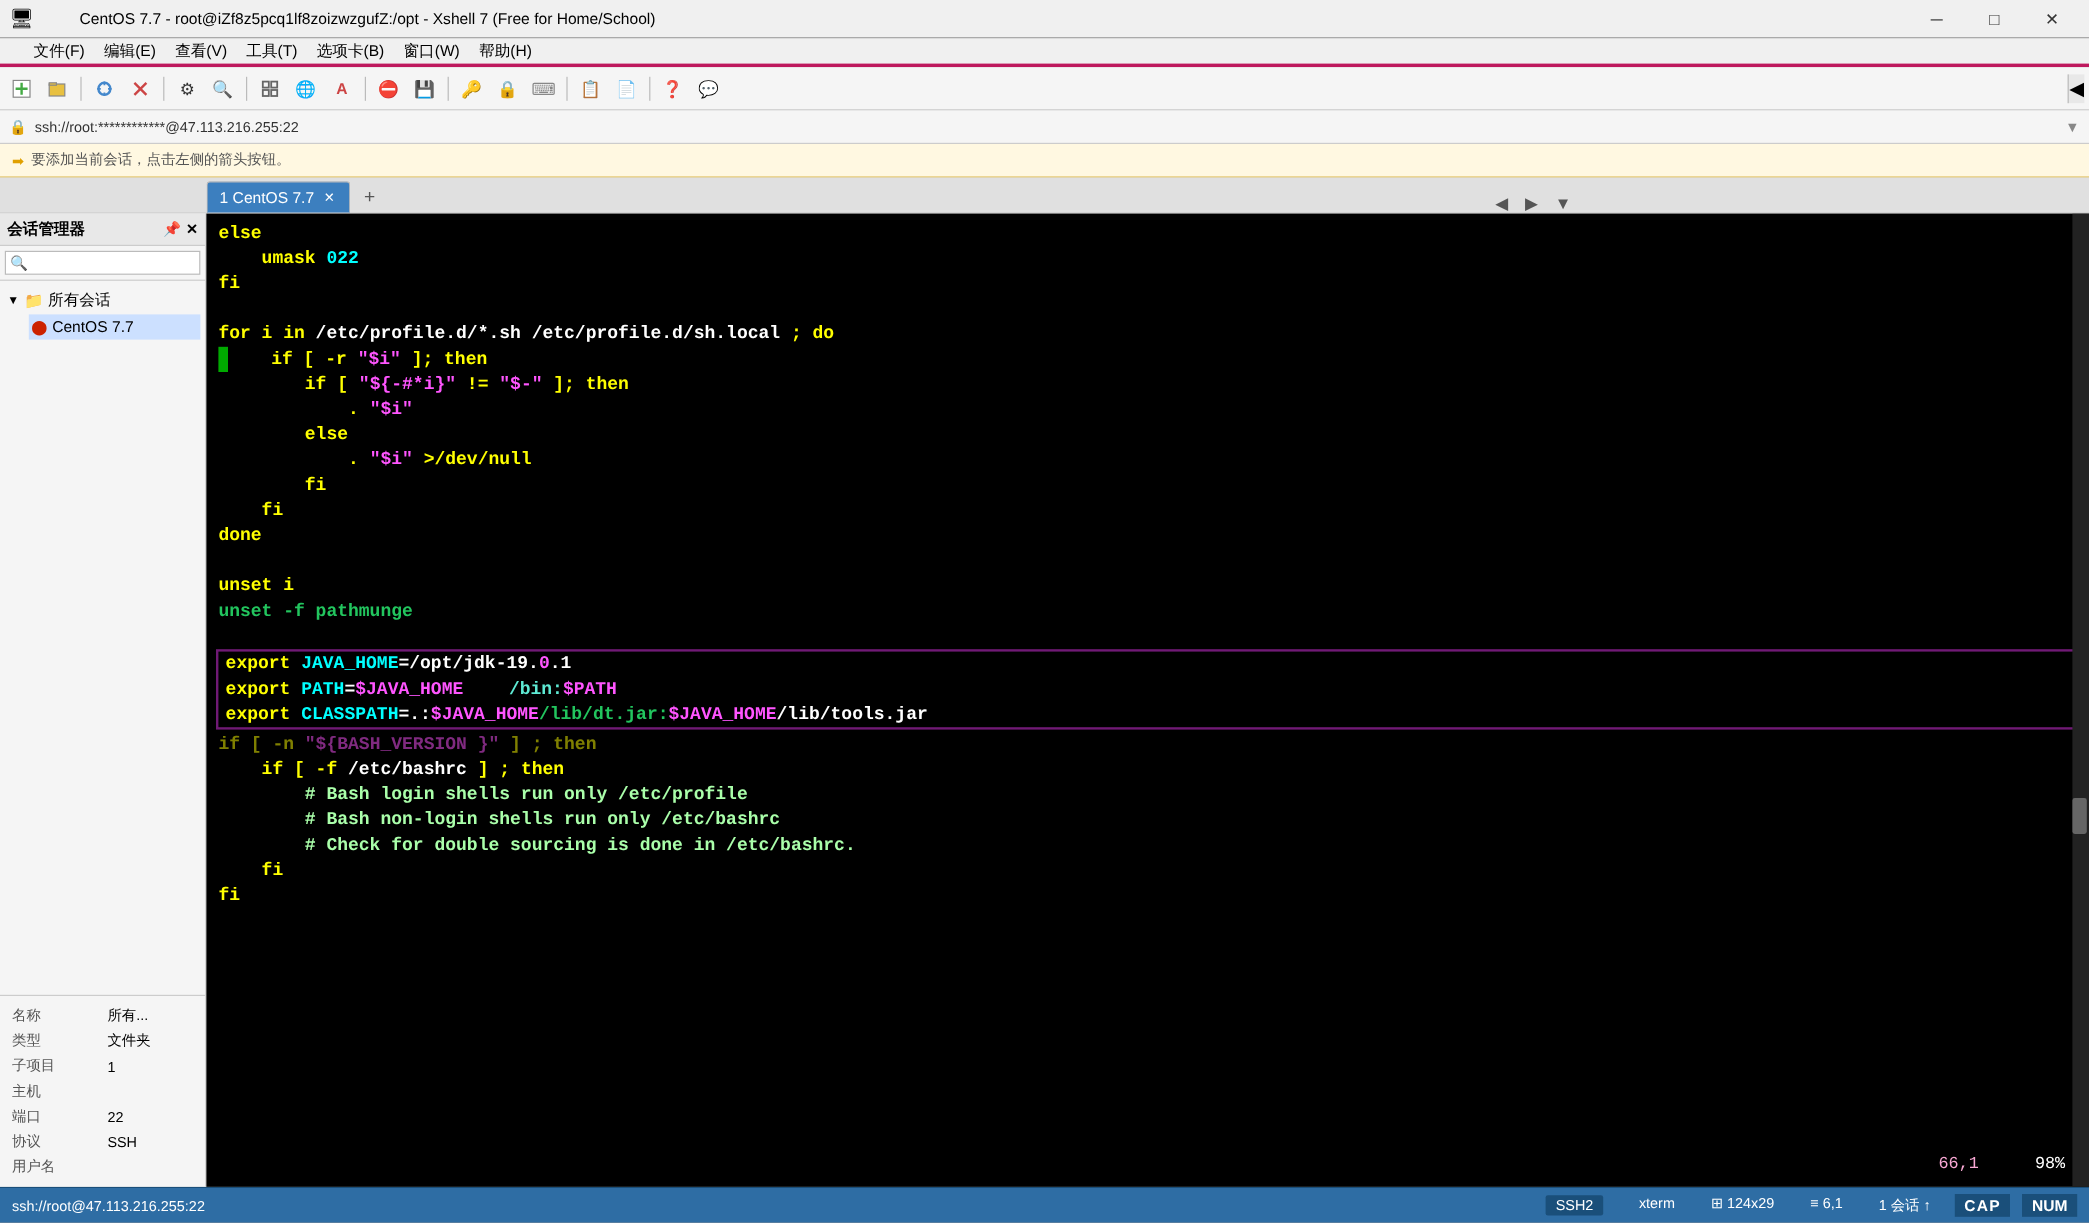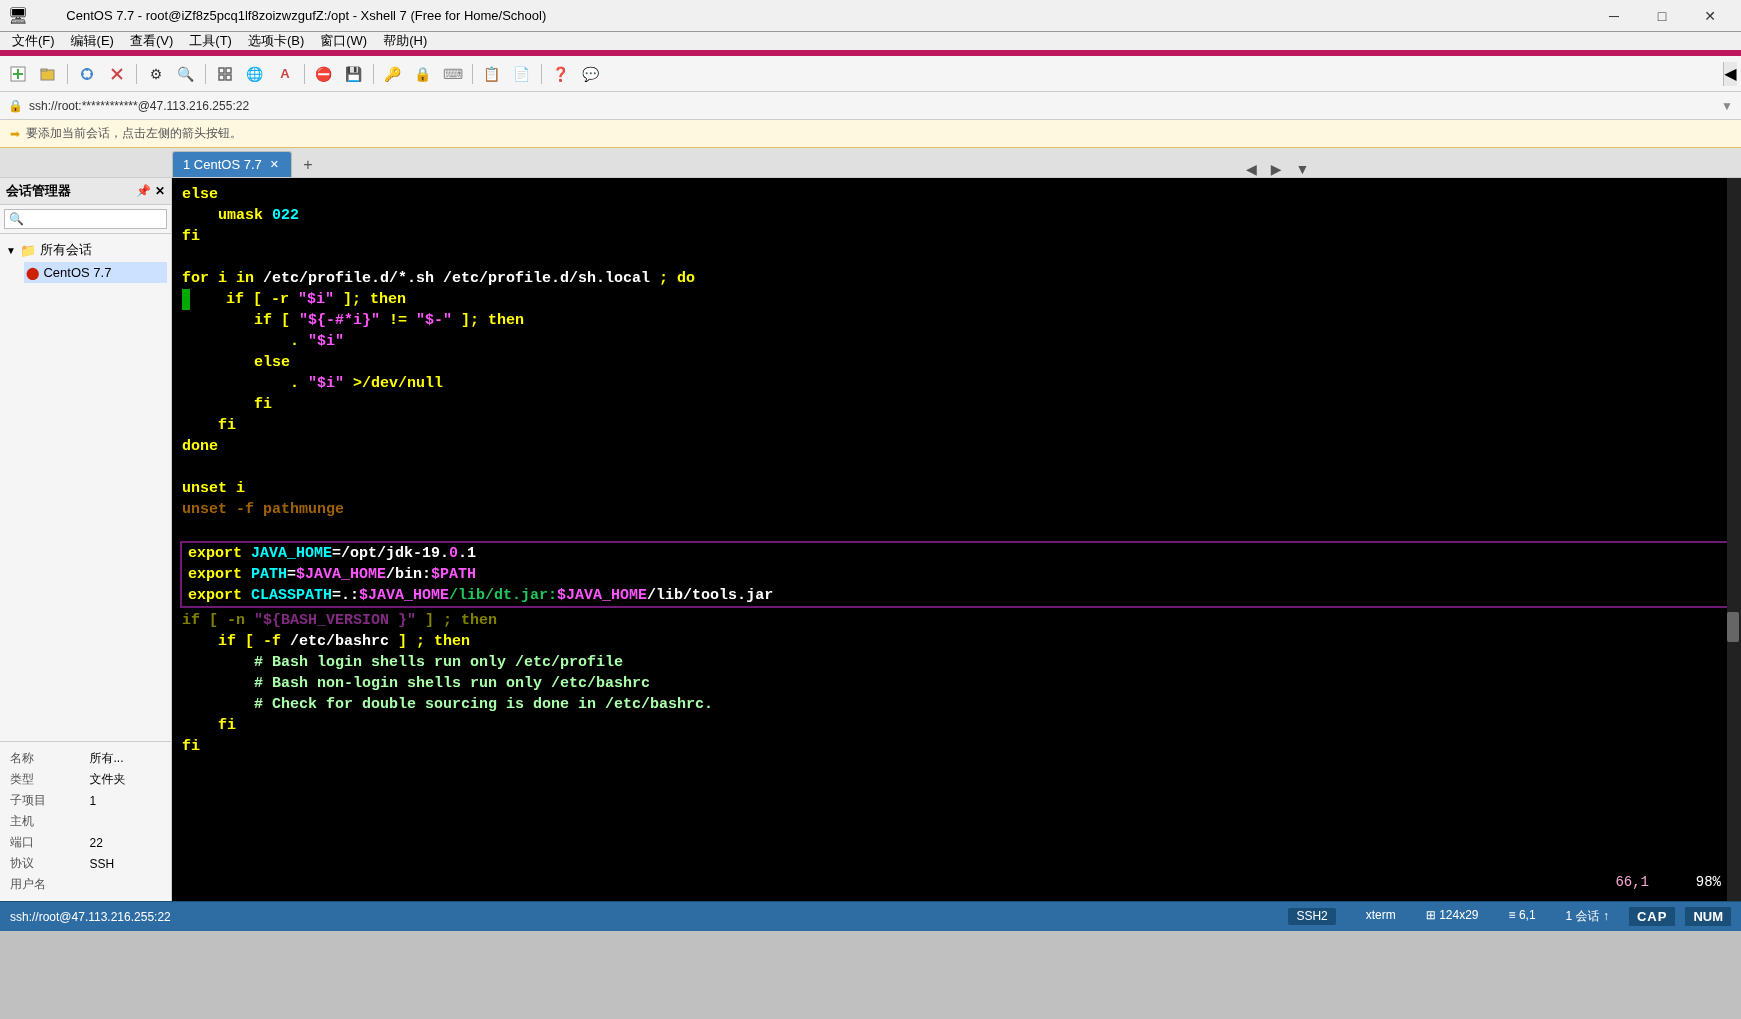--- a/index.html
+++ b/index.html
@@ -21,22 +21,22 @@
       display: flex; align-items: center; justify-content: center;
       font-size: 14px; cursor: pointer; color: #333;
     }
 
     
     #menubar {
       background: #f0f0f0;
       height: 24px;
       display: flex;
       align-items: center;
-      padding: 0 4px;
-      border-bottom: 6px solid #be185d;
+      padding: 0 20px;
+      border-bottom: 3px solid #be185d;
       font-size: 13px;
     }
     #menubar .menu-item {
       padding: 2px 8px;
       cursor: pointer;
       color: #000;
     }
 
     
     #toolbar {
@@ -326,21 +326,21 @@
     <span class="tab-close">✕</span>
   </div>
   <div class="tab-add">+</div>
   <div class="tab-nav-btns" style="margin-left: 920px; display:flex; gap:2px;">
     <span class="tab-nav-btn">◀</span>
     <span class="tab-nav-btn">▶</span>
     <span class="tab-nav-btn">▼</span>
   </div>
 </div>
 
-<div id="main" style="height: 723px; justify-content: space-between;">
+<div id="main" style="height: 811px; justify-content: space-between;">
 
   <div id="sidebar">
     <div id="sidebar-header">
       <span>会话管理器</span>
       <div class="header-icons">
         <span style="cursor:pointer; font-size:12px;">📌</span>
         <span style="cursor:pointer; font-size:12px;">✕</span>
       </div>
     </div>
     <div id="sidebar-search">
@@ -420,29 +420,29 @@
     <div class="term-line"><span style="color:#ffff00;">        fi</span></div>
 
     <div class="term-line"><span style="color:#ffff00;">    fi</span></div>
 
     <div class="term-line"><span style="color:#ffff00;">done</span></div>
 
     <div class="term-line">&nbsp;</div>
 
     <div class="term-line"><span style="color:#ffff00;">unset i</span></div>
 
-    <div class="term-line"><span style="color:#a16207;">unset -f pathmunge</span></div>
+    <div class="term-line"><span style="color:#22c55e;">unset -f pathmunge</span></div>
 
     <div class="term-line">&nbsp;</div>
 
     <div style="position:relative; border: 2px solid #701a75; margin: 0 0 2px -2px; padding: 0 6px;">
 
       <div class="term-line"><span style="color:#ffff00;">export </span><span style="color:#00ffff;">JAVA_HOME</span><span style="color:#fff;">=/opt/jdk-19.</span><span style="color:#ff55ff;">0</span><span style="color:#fff;">.1</span></div>
 
-      <div class="term-line"><span style="color:#ffff00;">export </span><span style="color:#00ffff;">PATH</span><span style="color:#fff;">=</span><span style="color:#ff55ff;">$JAVA_HOME</span><span style="color:#ffffff;">/bin:</span><span style="color:#ff55ff;">$PATH</span></div>
+      <div class="term-line"><span style="color:#ffff00;">export </span><span style="color:#00ffff;">PATH</span><span style="color:#fff;">=</span><span style="color:#ff55ff;">$JAVA_HOME</span><span style="color:#5eead4;margin-left:38px;">/bin:</span><span style="color:#ff55ff;">$PATH</span></div>
 
       <div class="term-line"><span style="color:#ffff00;">export </span><span style="color:#00ffff;">CLASSPATH</span><span style="color:#fff;">=.:</span><span style="color:#ff55ff;">$JAVA_HOME</span><span style="color:#22c55e;">/lib/dt.jar:</span><span style="color:#ff55ff;">$JAVA_HOME</span><span style="color:#fff;">/lib/tools.jar</span></div>
     </div>
 
     <div class="term-line" style="opacity:0.5;"><span style="color:#ffff00;">if [ -n </span><span style="color:#ff55ff;">"${BASH_VERSION }"</span><span style="color:#ffff00;"> ] ; then</span></div>
 
     <div class="term-line"><span style="color:#ffff00;">    if [ -f </span><span style="color:#fff;">/etc/bashrc</span><span style="color:#ffff00;"> ] ; then</span></div>
 
     <div class="term-line"><span style="color:#aaffaa;">        # Bash login shells run only /etc/profile</span></div>
     <div class="term-line"><span style="color:#aaffaa;">        # Bash non-login shells run only /etc/bashrc</span></div>

